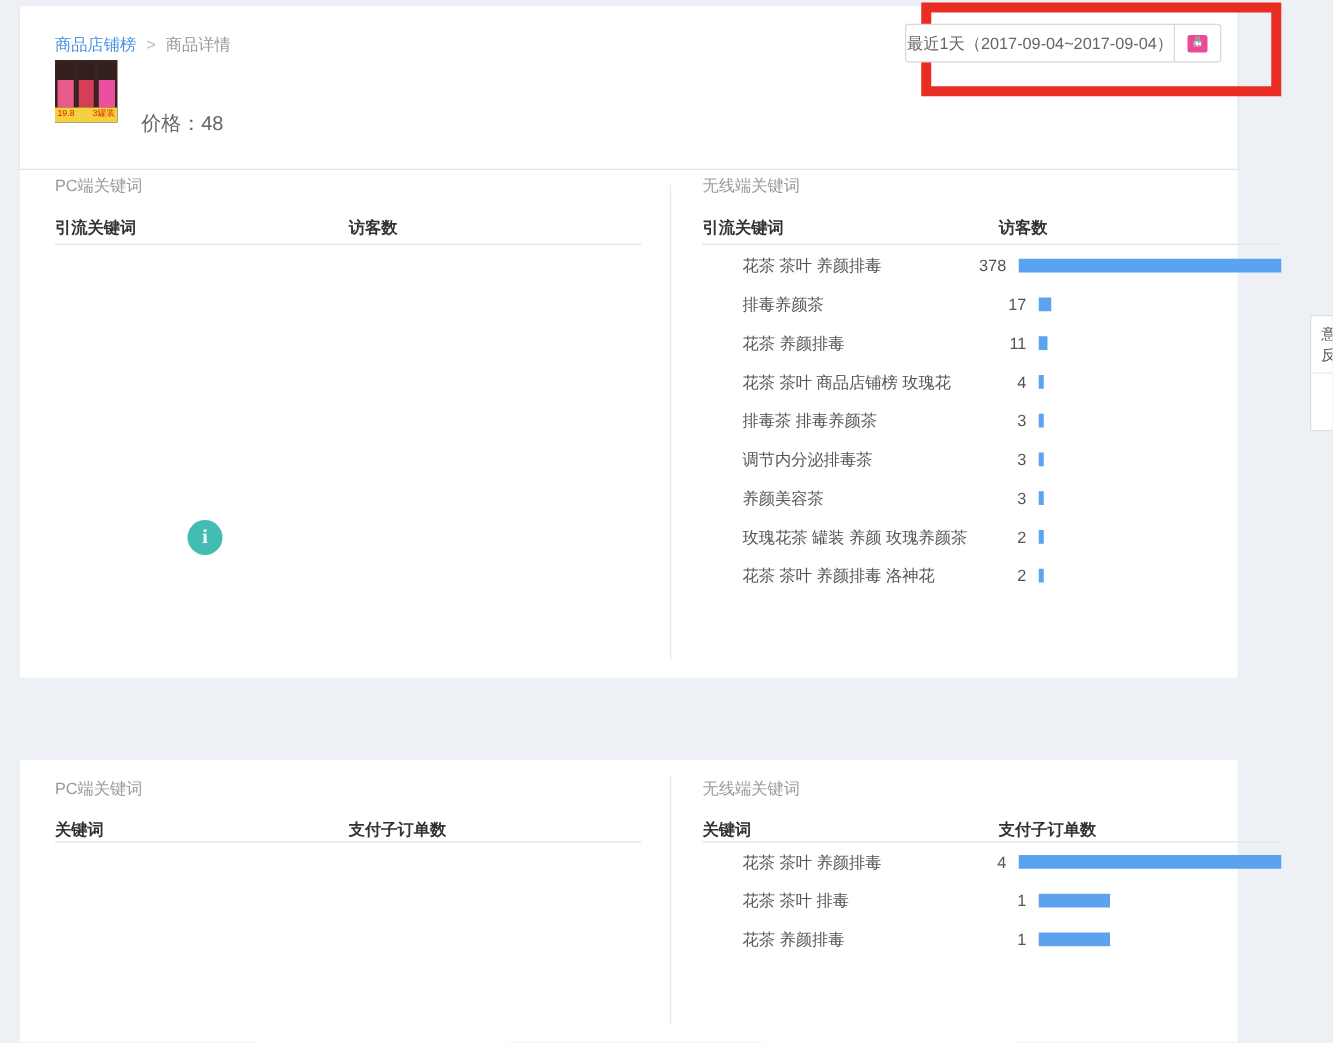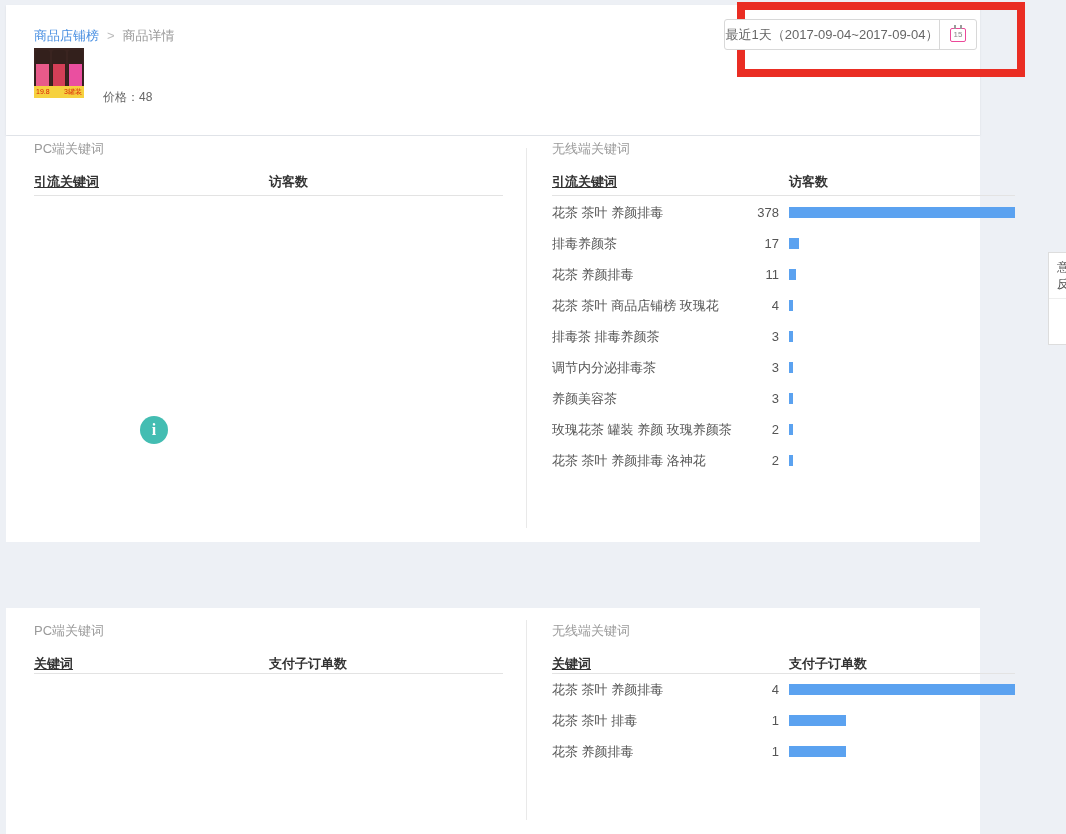--- a/index.html
+++ b/index.html
@@ -1,68 +1,68 @@
 <!DOCTYPE html>
 <html><head>
 <meta charset="utf-8">
 <style>
   * { margin:0; padding:0; box-sizing:border-box; }
   html,body { background:#edf0f5; }
   body { font-family:"Liberation Sans","DejaVu Sans",sans-serif; }
   .page { position:relative; width:1066px; height:834px; background:#edf0f5; overflow:hidden; }
 
-  .card { position:absolute; left:6px; width:974px; background:#fff; }
+  .card { position:absolute; left:16px; width:974px; background:#fff; }
   .header-card { top:5px; height:130px; box-shadow:0 1px 2px rgba(0,0,0,.08); }
 
   
   .breadcrumb { position:absolute; left:28px; top:22px; font-size:13px; color:#999; }
   .breadcrumb .root { color:#4a90e2; cursor:pointer; }
   .breadcrumb .sep { margin:0 8px; color:#bbb; }
 
   
   .thumb { position:absolute; left:28px; top:43px; width:50px; height:50px; background:#3a2420; overflow:hidden; cursor:pointer; }
   .bottles { display:flex; height:38px; }
   .bottle { flex:1; margin:2px 1px 0 1px; background:#33201c; border-radius:3px 3px 0 0; position:relative; }
   .bottle .label { position:absolute; left:1px; right:1px; top:14px; bottom:0; }
   .b1 .label { background:#e85a8a; } .b2 .label { background:#d43f57; } .b3 .label { background:#ea4fa0; }
   .thumb .banner { position:absolute; left:0; right:0; bottom:0; height:12px; background:#f6d13f; color:#d81e06; font-size:7px; line-height:12px; display:flex; justify-content:space-between; padding:0 2px; }
   .product-title { position:absolute; left:97px; top:52px; font-size:14px; color:#4596e8; cursor:pointer; }
-  .product-price { position:absolute; left:97px; top:84px; font-size:12px; color:#666; }
+  .product-price { position:absolute; left:97px; top:84px; font-size:16px; color:#666; }
 
   
   .annotation { position:absolute; left:737px; top:2px; width:288px; height:75px; border:8px solid #ea2d23; z-index:9; }
   .date-btn { position:absolute; left:724px; top:19px; width:253px; height:31px; background:#fff; border:1px solid #d8d8d8; border-radius:3px; display:flex; z-index:10; cursor:pointer; }
   .date-btn .txt { flex:1; display:flex; align-items:center; justify-content:center; font-size:13px; color:#666; }
   .date-btn .cal-seg { width:37px; border-left:1px solid #d8d8d8; display:flex; align-items:center; justify-content:center; }
-  .cal { width:16px; height:14px; border:1px solid #ec4899; border-radius:2px; position:relative; font-size:8px; color:#888; display:flex; align-items:center; justify-content:center; }
+  .cal { width:16px; height:14px; border:5px solid #ec4899; border-radius:2px; position:relative; font-size:8px; color:#888; display:flex; align-items:center; justify-content:center; }
   .cal::before,.cal::after { content:""; position:absolute; top:-4px; width:2px; height:4px; background:#9a9a9a; }
   .cal::before { left:3px; } .cal::after { right:3px; }
 
   
   .card-1 { top:136px; height:406px; }
   .card-2 { top:608px; height:226px; }
   .vdiv { position:absolute; left:520px; top:12px; bottom:14px; width:1px; background:#e9e9e9; }
 
   .panel { position:absolute; top:0; width:472px; height:100%; }
   .panel.left { left:28px; } .panel.right { left:546px; }
   .panel-title { position:absolute; left:0; font-size:13px; color:#9a9a9a; }
   .card-1 .panel-title { top:4px; } .card-2 .panel-title { top:14px; }
-  .thead { position:absolute; left:0; right:0; font-size:13px; font-weight:bold; color:#333;text-decoration:underline; }
+  .thead { position:absolute; left:0; right:0; font-size:13px; font-weight:bold; color:#333; }
   .card-1 .thead { top:37px; } .card-2 .thead { top:47px; }
   .thead .c2 { position:absolute; }
   .panel.left  .thead .c2 { left:235px; }
   .panel.right .thead .c2 { left:237px; }
   .hline { position:absolute; left:0; height:1px; background:#e3e3e3; }
   .panel.left .hline { width:469px; } .panel.right .hline { width:463px; }
   .card-1 .hline { top:59px; } .card-2 .hline { top:65px; }
 
   .rows { position:absolute; left:0; width:463px; }
   .card-1 .rows { top:61px; } .card-2 .rows { top:66px; }
   .krow { display:flex; align-items:center; padding:7px 0; min-height:31px; }
-  .krow .kw { width:190px; font-size:13px; color:#555; line-height:16px; }
+  .krow .kw { width:190px; font-size:13px; color:#555; line-height:16px;margin-left:32px; }
   .krow .val { width:37px; text-align:right; font-size:13px; color:#555; }
   .krow .bar { margin-left:10px; height:11px; background:#5ba2f0; }
 
   .empty { position:absolute; display:flex; align-items:center; }
   .card-1 .empty { left:106px; top:280px; }
   .empty { left:106px; }
   .empty-1 { top:144px; }
   .info-icon { width:28px; height:28px; border-radius:50%; background:#43bdb2; color:#fff; display:flex; align-items:center; justify-content:center; font-size:16px; font-weight:bold; font-family:"Liberation Serif","DejaVu Serif",serif; }
   .empty .msg { margin-left:9px; font-size:13px; color:#666; }
 

